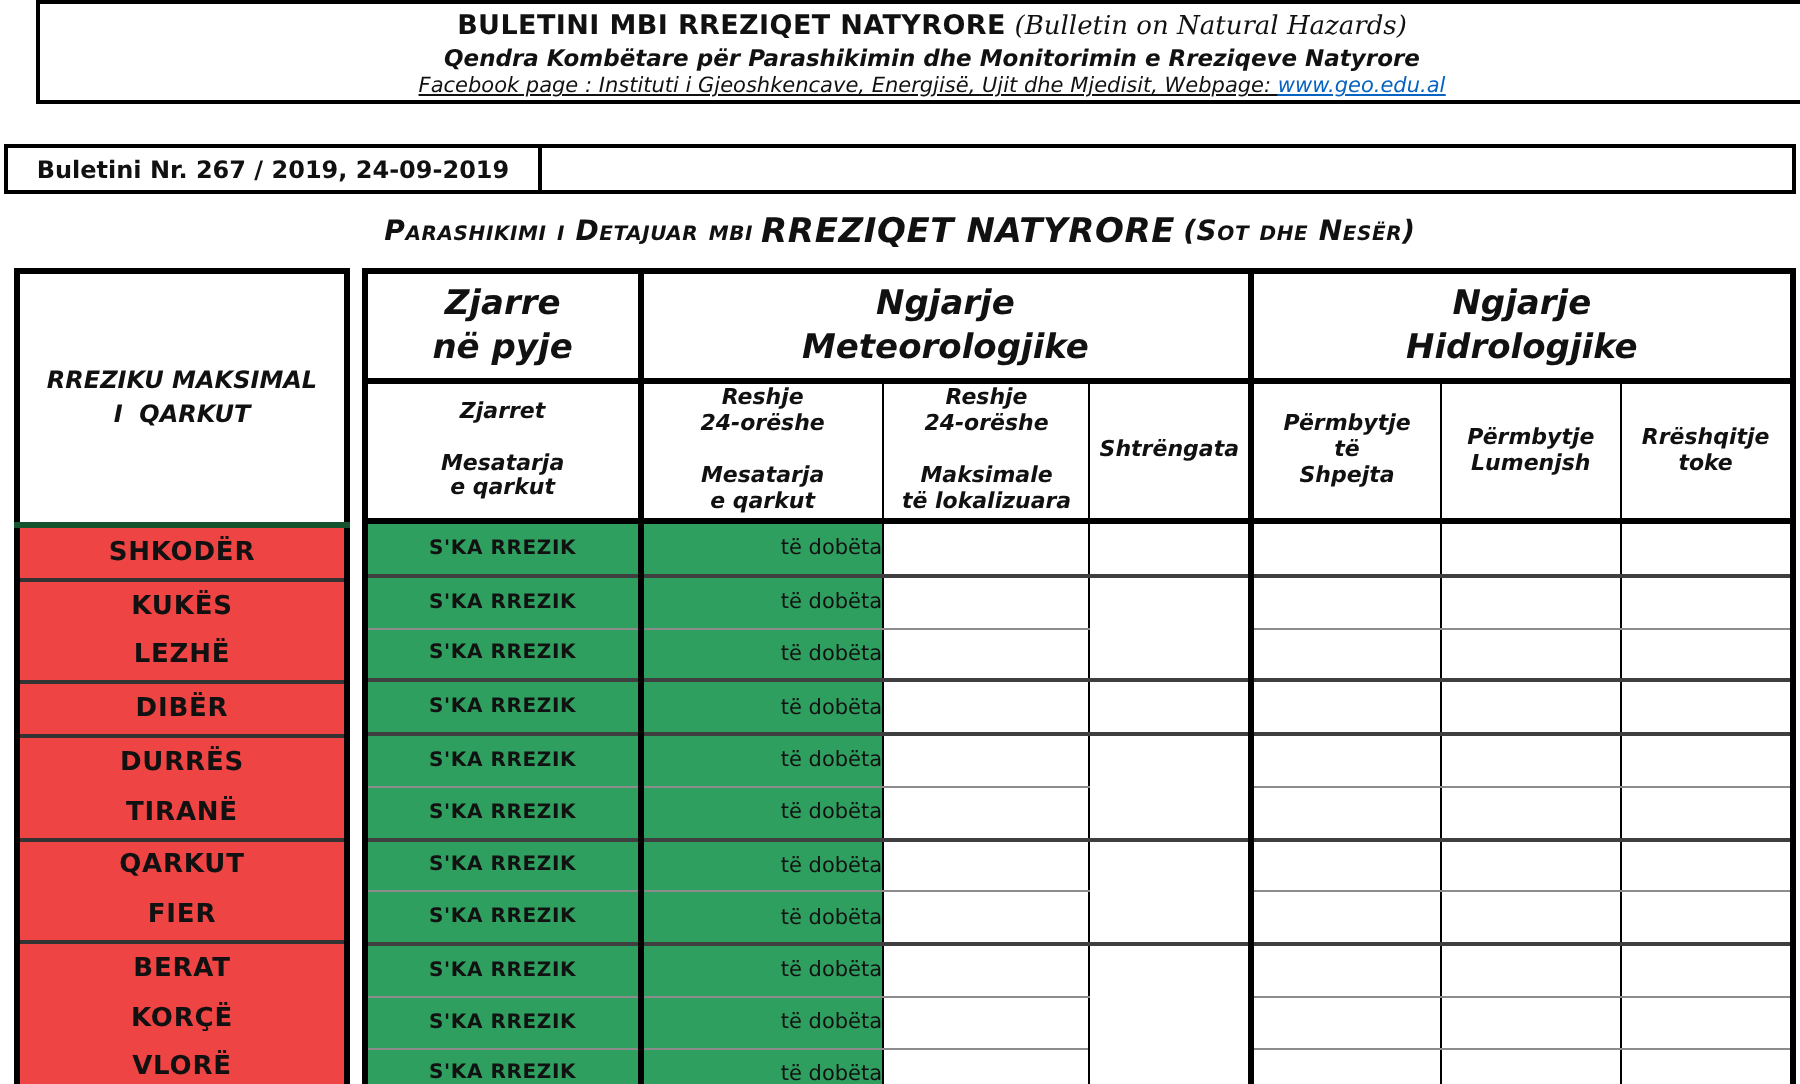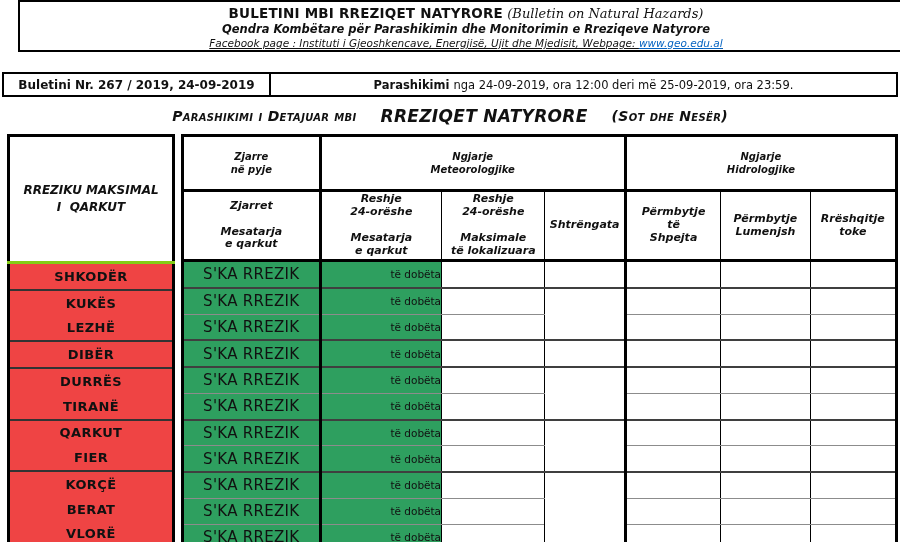--- a/index.html
+++ b/index.html
@@ -29,77 +29,73 @@
   .bb-left {
     box-sizing:border-box; width:267px; border-right:2px solid #000;
     display:flex; align-items:center; justify-content:center;
     font-size:12px; font-weight:bold;
   }
   .bb-right { flex:1; display:flex; align-items:center; justify-content:center; font-size:11.5px; }
   .bb-right b { font-weight:bold; margin-right:4px; }
 
   
   .section-title {
-    height:37px; display:flex; align-items:center; justify-content:center; gap:24px;
+    height:37px; display:flex; align-items:center; justify-content:center; gap:4px;
     font-style:italic; font-weight:bold; font-variant:small-caps; letter-spacing:.3px;
   }
   .st-prefix, .st-suffix { font-size:14px; }
   .st-main { font-size:17px; }
 
   
   .tables { display:flex; gap:6px; margin-left:7px; align-items:flex-start; }
   table { border-collapse:collapse; table-layout:fixed; }
 
   .tA { width:168px; border:3px solid #000; }
   .tA th {
-    height:122px; border-bottom:3px solid #84cc16; background:#fff;
+    height:122px; border-bottom:3px solid #14532d; background:#fff;
     font-size:12px; font-weight:bold; font-style:italic; line-height:1.45; text-align:center;
   }
   .tA td {
     height:24.75px; background:#ef4444; border:none; text-align:center;
     font-size:13px; font-weight:bold; letter-spacing:.4px; padding:0;
   }
   .tA tr.ge > td { border-bottom:2px solid #333; }
 
   .tB { width:717px; border:3px solid #000; }
   .tB th, .tB td { padding:0; text-align:center; }
   .tB thead th {
     border:1px solid #000; border-bottom:3px solid #000; background:#fff;
     font-weight:bold; font-style:italic;
   }
-  .tB .grp { height:52px; font-size:10px; line-height:1.3; }
+  .tB .grp { height:52px; font-size:17px; line-height:1.3; }
   .tB .sub { height:67px; font-size:11px; line-height:1.18; }
   .tB .bl3 { border-left:3px solid #000; }
   .tB tbody td {
     height:24.75px; border:1px solid #000;
     border-top-color:#8c8c8c; border-bottom-color:#8c8c8c;
   }
   .tB tbody tr.ge > td, .tB tbody td.gb { border-bottom:2px solid #3f3f3f; }
   .tB td.green { background:#2E9F5F; }
-  .tB td.fire { font-size:15px; font-weight:400; letter-spacing:.3px; }
+  .tB td.fire { font-size:10px; font-weight:700; letter-spacing:.3px; }
   .tB td.rain { font-size:10.5px;text-align:right; }
 </style>
 </head>
 <body>
 
 <div class="masthead">
   <div class="m-line1">
     <span class="m-title">BULETINI MBI RREZIQET NATYRORE</span>
     <span class="m-trans">(Bulletin on Natural Hazards)</span>
   </div>
   <div class="m-sub">Qendra Kombëtare për Parashikimin dhe Monitorimin e Rreziqeve Natyrore</div>
   <div class="m-fb"><span>Facebook page : Instituti i Gjeoshkencave, Energjisë, Ujit dhe Mjedisit, Webpage: </span><span class="m-link">www.geo.edu.al</span></div>
 </div>
 
 <div class="bulletin-bar">
   <div class="bb-left">Buletini Nr. 267 / 2019, 24-09-2019</div>
-  <div class="bb-right">
-    <b>Parashikimi</b>
-    <span>nga 24-09-2019, ora 12:00 deri më 25-09-2019, ora 23:59.</span>
-  </div>
 </div>
 
 <div class="section-title">
   <span class="st-prefix">Parashikimi i Detajuar mbi</span>
   <span class="st-main">RREZIQET NATYRORE</span>
   <span class="st-suffix">(Sot dhe Nesër)</span>
 </div>
 
 <div class="tables">
 
@@ -129,24 +125,24 @@
       <tr class="ge">
           <td>TIRANË</td>
         </tr>
       <tr>
           <td>QARKUT</td>
         </tr>
       <tr class="ge">
           <td>FIER</td>
         </tr>
       <tr>
+          <td>BERAT</td>
+        </tr>
+      <tr>
           <td>KORÇË</td>
-        </tr>
-      <tr>
-          <td>BERAT</td>
         </tr>
       <tr class="ge">
           <td>VLORË</td>
         </tr>
       <tr class="ge">
           <td>GJIROKASTËR</td>
         </tr>
     </tbody>
   </table>
 

